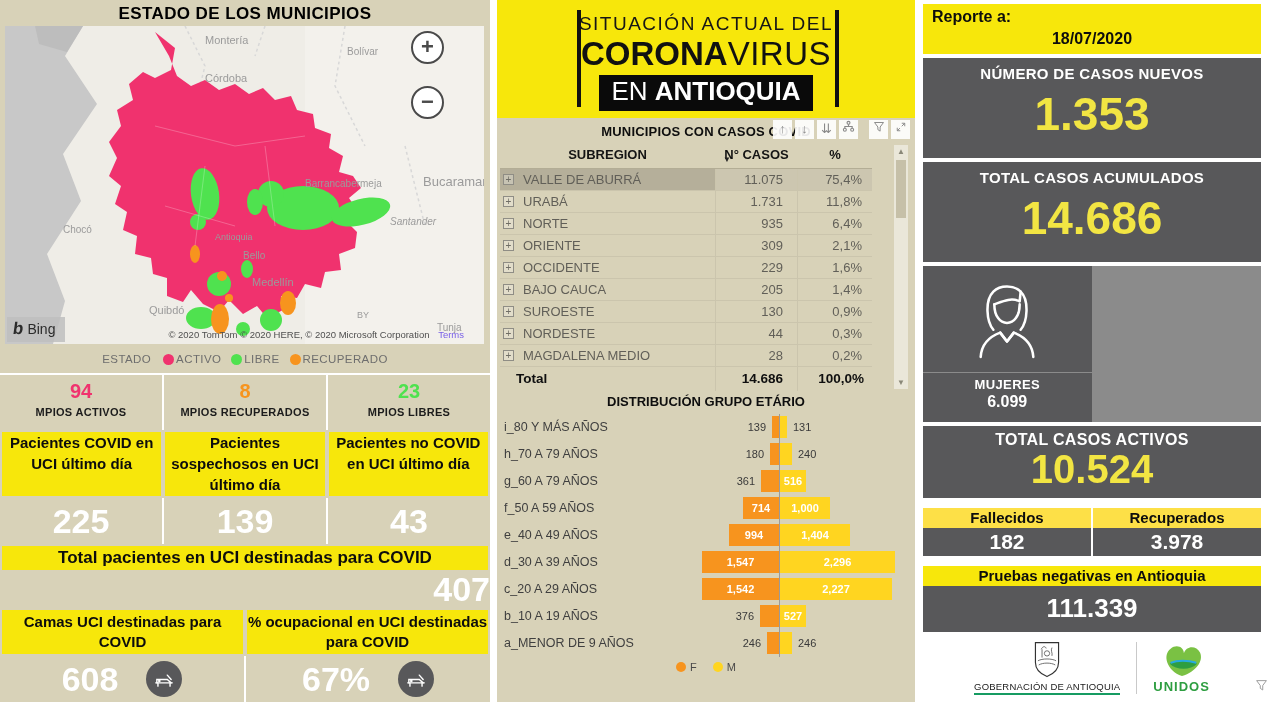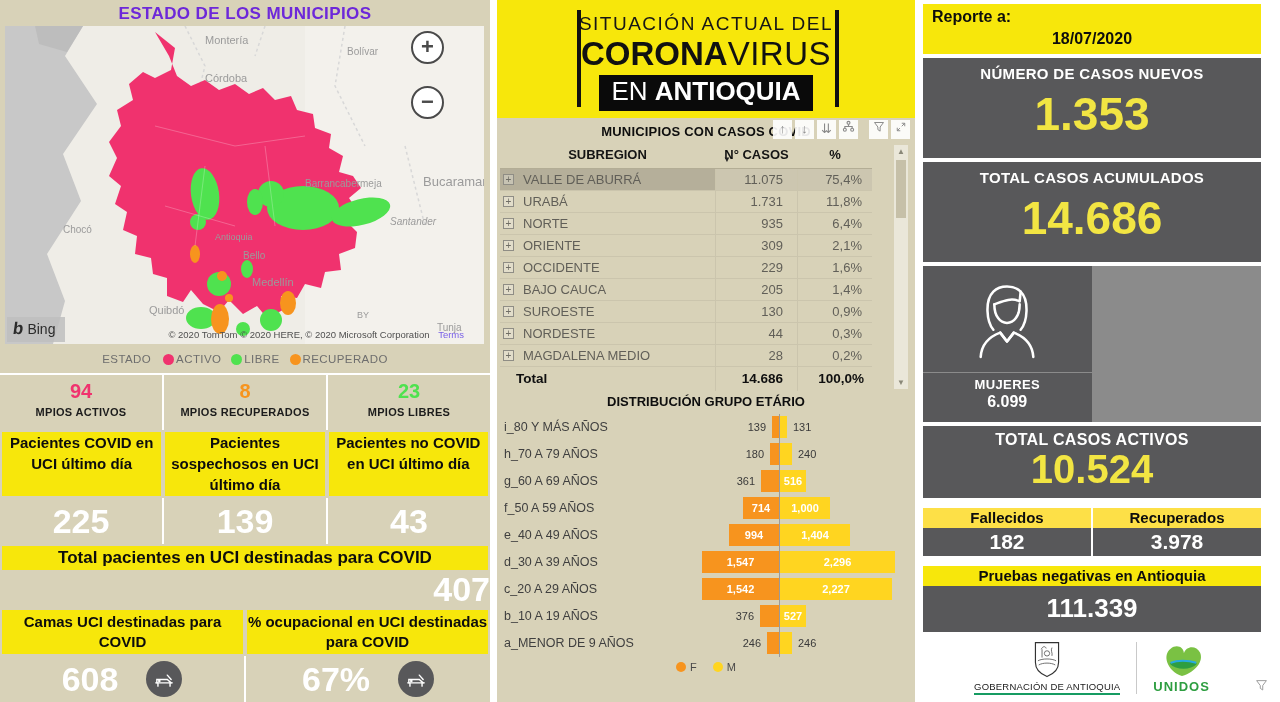--- a/index.html
+++ b/index.html
@@ -8,21 +8,21 @@
     width:1280px; height:702px; position:relative; overflow:hidden;
     background:#ffffff; font-family:"Liberation Sans", sans-serif;
   }
   .panel { position:absolute; top:0; height:702px; background:#d8d2b8; }
   #panel-left   { left:0;   width:490px; }
   #panel-center { left:497px; width:418px; }
   #panel-right  { left:922px; width:358px; background:#ffffff; }
 
   
   .lp-title { position:absolute; left:0; top:0; width:100%; height:26px; line-height:27px;
-    text-align:center; font-weight:bold; font-size:17px; color:#6d28d9; letter-spacing:.4px; }
+    text-align:center; font-weight:bold; font-size:17px; color:#000000; letter-spacing:.4px; }
   .map { position:absolute; left:5px; top:26px; width:479px; height:318px; background:#efede7; overflow:hidden; }
   .map svg.mapbase { position:absolute; left:0; top:0; }
   .map-label { position:absolute; color:#9b9b9b; white-space:nowrap; pointer-events:none; }
   .zoom-btn { position:absolute; left:406px; width:33px; height:33px; border-radius:50%;
     background:#fff; border:2px solid #4a4a4a; color:#4a4a4a; font-size:22px; line-height:28px;
     text-align:center; font-weight:bold; cursor:pointer; }
   #zoom-in { top:5px; } #zoom-out { top:60px; }
   .bing-chip { position:absolute; left:2px; bottom:2px; background:rgba(190,190,190,.85);
     padding:2px 10px 3px 6px; font-size:14px; color:#2b2b2b; display:flex; align-items:center; gap:4px; }
   .bing-b { font-weight:bold; font-size:17px; transform:skewX(-8deg); }
@@ -456,21 +456,21 @@
         <div class="bar-val-out" style="left: 296px;">131</div>
       </div>
       <div class="pyr-row" style="top: 27px;">
         <div class="pyr-label">h_70 A 79 AÑOS</div>
         <div class="bar" style="left: 273px; width: 9px; background: rgb(247, 148, 30);"></div>
         <div class="bar" style="left: 283px; width: 12px; background: rgb(255, 213, 32);"></div>
         <div class="bar-val-out" style="right: 151px;">180</div>
         <div class="bar-val-out" style="left: 301px;">240</div>
       </div>
       <div class="pyr-row" style="top: 54px;">
-        <div class="pyr-label">g_60 A 69 AÑOS</div>
+        <div class="pyr-label">g_60 A 79 AÑOS</div>
         <div class="bar" style="left: 264px; width: 18px; background: rgb(247, 148, 30);"></div>
         <div class="bar" style="left: 283px; width: 26px; background: rgb(255, 213, 32);"></div>
         <div class="bar-val-out" style="right: 160px;">361</div>
         <div class="bar-val-in" style="left: 283px; width: 26px;">516</div>
       </div>
       <div class="pyr-row" style="top: 81px;">
         <div class="pyr-label">f_50 A 59 AÑOS</div>
         <div class="bar" style="left: 246px; width: 36px; background: rgb(247, 148, 30);"></div>
         <div class="bar" style="left: 283px; width: 50px; background: rgb(255, 213, 32);"></div>
         <div class="bar-val-in" style="left: 246px; width: 36px;">714</div>

